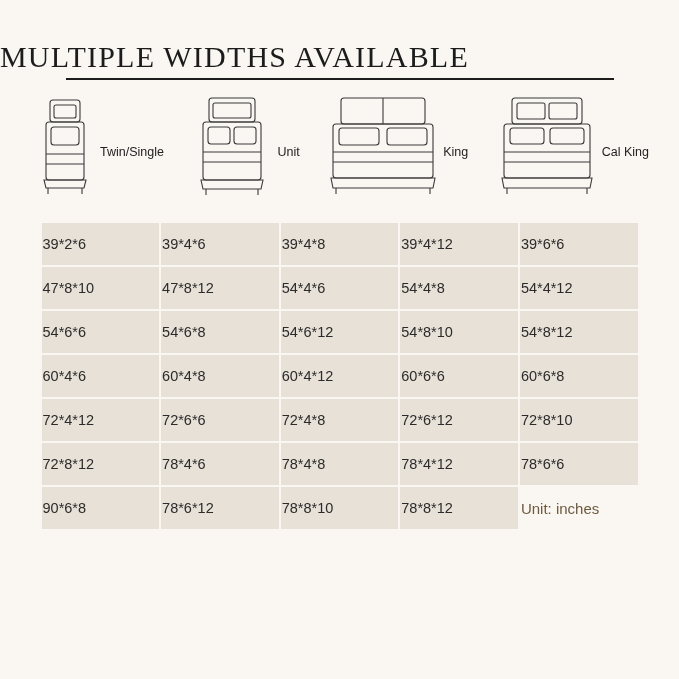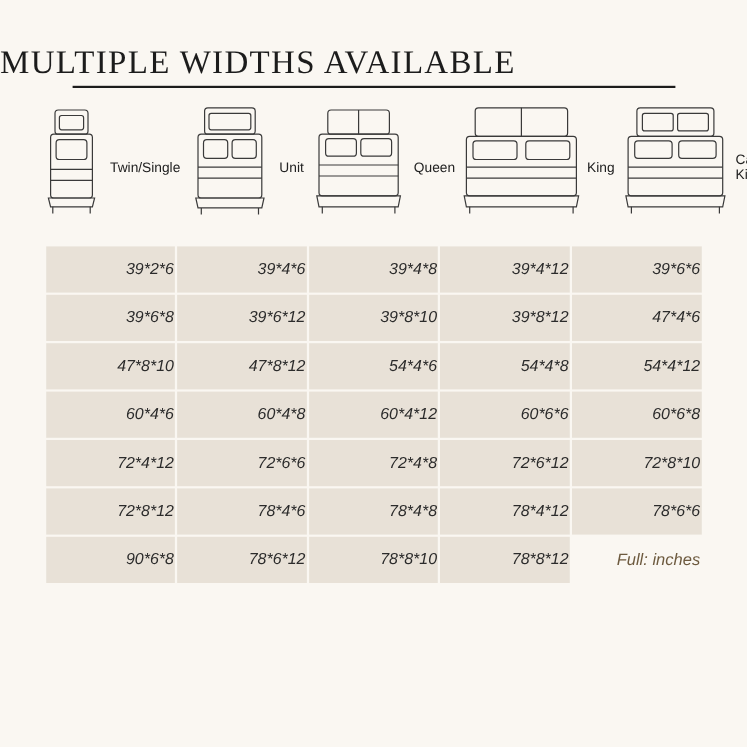--- a/index.html
+++ b/index.html
@@ -61,26 +61,25 @@
   .size-table {
     margin: 18px auto 0 auto;
     width: 600px;
     border-collapse: separate;
     border-spacing: 2px;
     table-layout: fixed;
   }
   .size-table td {
     background: #e8e1d7;
     height: 40px;
-    text-align: right;
+    text-align: left;
     vertical-align: middle;
     font-size: 14.5px;
     color: #2b2b2b;
     font-family: "Liberation Sans", sans-serif;
-    font-style: italic;
   }
   .size-table td.unit-cell {
     background: #faf7f2;
     color: #6d5a3f;
     font-size: 15px;
   }
 </style>
 </head>
 <body>
 
@@ -121,38 +120,20 @@
             <path d="M16 58 H74"></path>
             <path d="M16 68 H74"></path>
             <path d="M14 86 H76 L74 95 H16 Z"></path>
             <path d="M19 95 V101 M71 95 V101"></path>
           </g>
         </svg>
       </span>
       <span class="bed-label">Unit</span>
     </div>
 
-    <div class="bed-cell">
-      <span class="bed-art">
-        <svg width="100" height="105" viewBox="0 0 100 105">
-          <g fill="none" stroke="#3a3a3a" stroke-width="1.1">
-            <rect x="22" y="6" width="56" height="22" rx="3"></rect>
-            <path d="M50 6 V28"></path>
-            <rect x="14" y="28" width="72" height="56" rx="3"></rect>
-            <rect x="20" y="32" width="28" height="16" rx="3"></rect>
-            <rect x="52" y="32" width="28" height="16" rx="3"></rect>
-            <path d="M14 56 H86"></path>
-            <path d="M14 66 H86"></path>
-            <path d="M12 84 H88 L86 94 H14 Z"></path>
-            <path d="M17 94 V100 M83 94 V100"></path>
-          </g>
-        </svg>
-      </span>
-      <span class="bed-label">Queen</span>
-    </div>
 
     <div class="bed-cell">
       <span class="bed-art">
         <svg width="120" height="105" viewBox="0 0 120 105">
           <g fill="none" stroke="#3a3a3a" stroke-width="1.1">
             <rect x="18" y="4" width="84" height="26" rx="3"></rect>
             <path d="M60 4 V30"></path>
             <rect x="10" y="30" width="100" height="54" rx="3"></rect>
             <rect x="16" y="34" width="40" height="17" rx="3"></rect>
             <rect x="64" y="34" width="40" height="17" rx="3"></rect>
@@ -191,34 +172,34 @@
   <table class="size-table">
     <tbody>
       <tr>
         <td>39*2*6</td>
         <td>39*4*6</td>
         <td>39*4*8</td>
         <td>39*4*12</td>
         <td>39*6*6</td>
       </tr>
       <tr>
-        <td>39*6*8</td>
-        <td>39*6*12</td>
-        <td>39*8*10</td>
-        <td>39*8*12</td>
-        <td>47*4*6</td>
-      </tr>
-      <tr>
         <td>47*8*10</td>
         <td>47*8*12</td>
         <td>54*4*6</td>
         <td>54*4*8</td>
         <td>54*4*12</td>
       </tr>
       <tr>
+        <td>54*6*6</td>
+        <td>54*6*8</td>
+        <td>54*6*12</td>
+        <td>54*8*10</td>
+        <td>54*8*12</td>
+      </tr>
+      <tr>
         <td>60*4*6</td>
         <td>60*4*8</td>
         <td>60*4*12</td>
         <td>60*6*6</td>
         <td>60*6*8</td>
       </tr>
       <tr>
         <td>72*4*12</td>
         <td>72*6*6</td>
         <td>72*4*8</td>
@@ -230,18 +211,18 @@
         <td>78*4*6</td>
         <td>78*4*8</td>
         <td>78*4*12</td>
         <td>78*6*6</td>
       </tr>
       <tr>
         <td>90*6*8</td>
         <td>78*6*12</td>
         <td>78*8*10</td>
         <td>78*8*12</td>
-        <td class="unit-cell">Full: inches</td>
+        <td class="unit-cell">Unit: inches</td>
       </tr>
     </tbody>
   </table>
 
 </div>
 
 </body></html>

